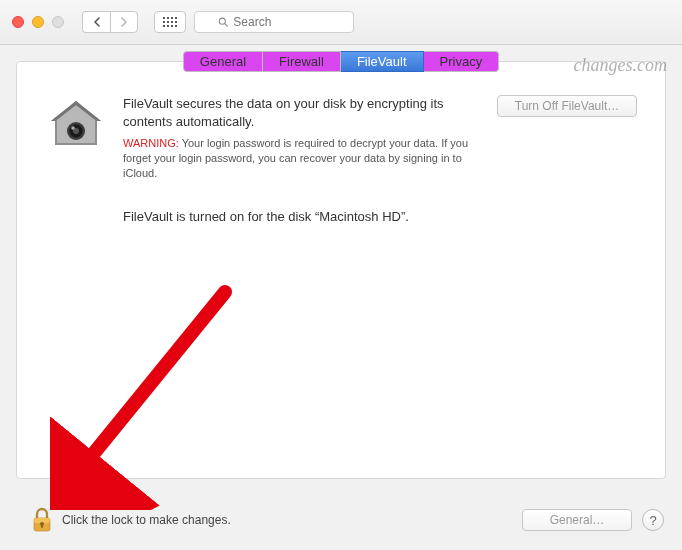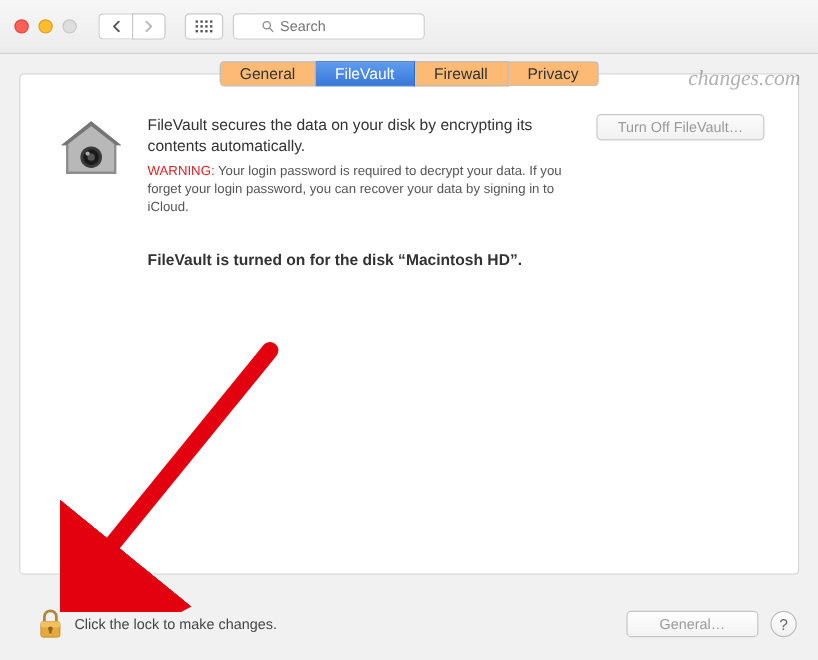--- a/index.html
+++ b/index.html
@@ -117,21 +117,21 @@
     }
     .tabs {
       display: flex;
       justify-content: center;
       position: relative;
       top: -11px;
     }
     .tab {
       padding: 3px 16px;
       font-size: 13px;
-      background: #fdba74;
+      background: #d946ef;
       border: 1px solid #bdbdbd;
       color: #333;
       height: 21px;
       display: flex; align-items: center;
     }
     .tab + .tab { border-left: none; }
     .tab:first-child { border-radius: 4px 0 0 4px; }
     .tab:last-child { border-radius: 0 4px 4px 0; }
     .tab.active {
       background: #3b7ddd;
@@ -176,21 +176,20 @@
       border-radius: 4px;
       font-size: 12px;
       color: #9a9a9a;
       flex-shrink: 0;
     }
     .status-line {
       margin-top: 28px;
       margin-left: 78px;
       font-size: 13px;
       color: #333;
-      font-weight: bold;
     }
     .footer {
       position: absolute;
       bottom: 0; left: 12px; right: 0;
       height: 54px;
       display: flex;
       align-items: center;
       padding: 0 18px 6px 18px;
       gap: 10px;
     }
@@ -279,22 +278,22 @@
     </div>
   </div>
 
   <div class="watermark">changes.com</div>
 
   <div class="content-wrap">
     <div class="panel">
 
       <div class="tabs">
         <div class="tab">General</div>
+        <div class="tab">Firewall</div>
         <div class="tab active">FileVault</div>
-        <div class="tab">Firewall</div>
         <div class="tab">Privacy</div>
       </div>
 
       <div class="pane">
         <div class="row1">
           <div class="house-icon">
             <svg width="62" height="62" viewBox="0 0 62 62">
               <polygon points="31,6 56,26 52,26 52,50 10,50 10,26 6,26" fill="#8e8e8e"></polygon>
               <polygon points="31,10 50,25 50,48 12,48 12,25" fill="#b8b8b8"></polygon>
               <polygon points="31,6 56,26 52,26 31,10 10,26 6,26" fill="#757575"></polygon>

